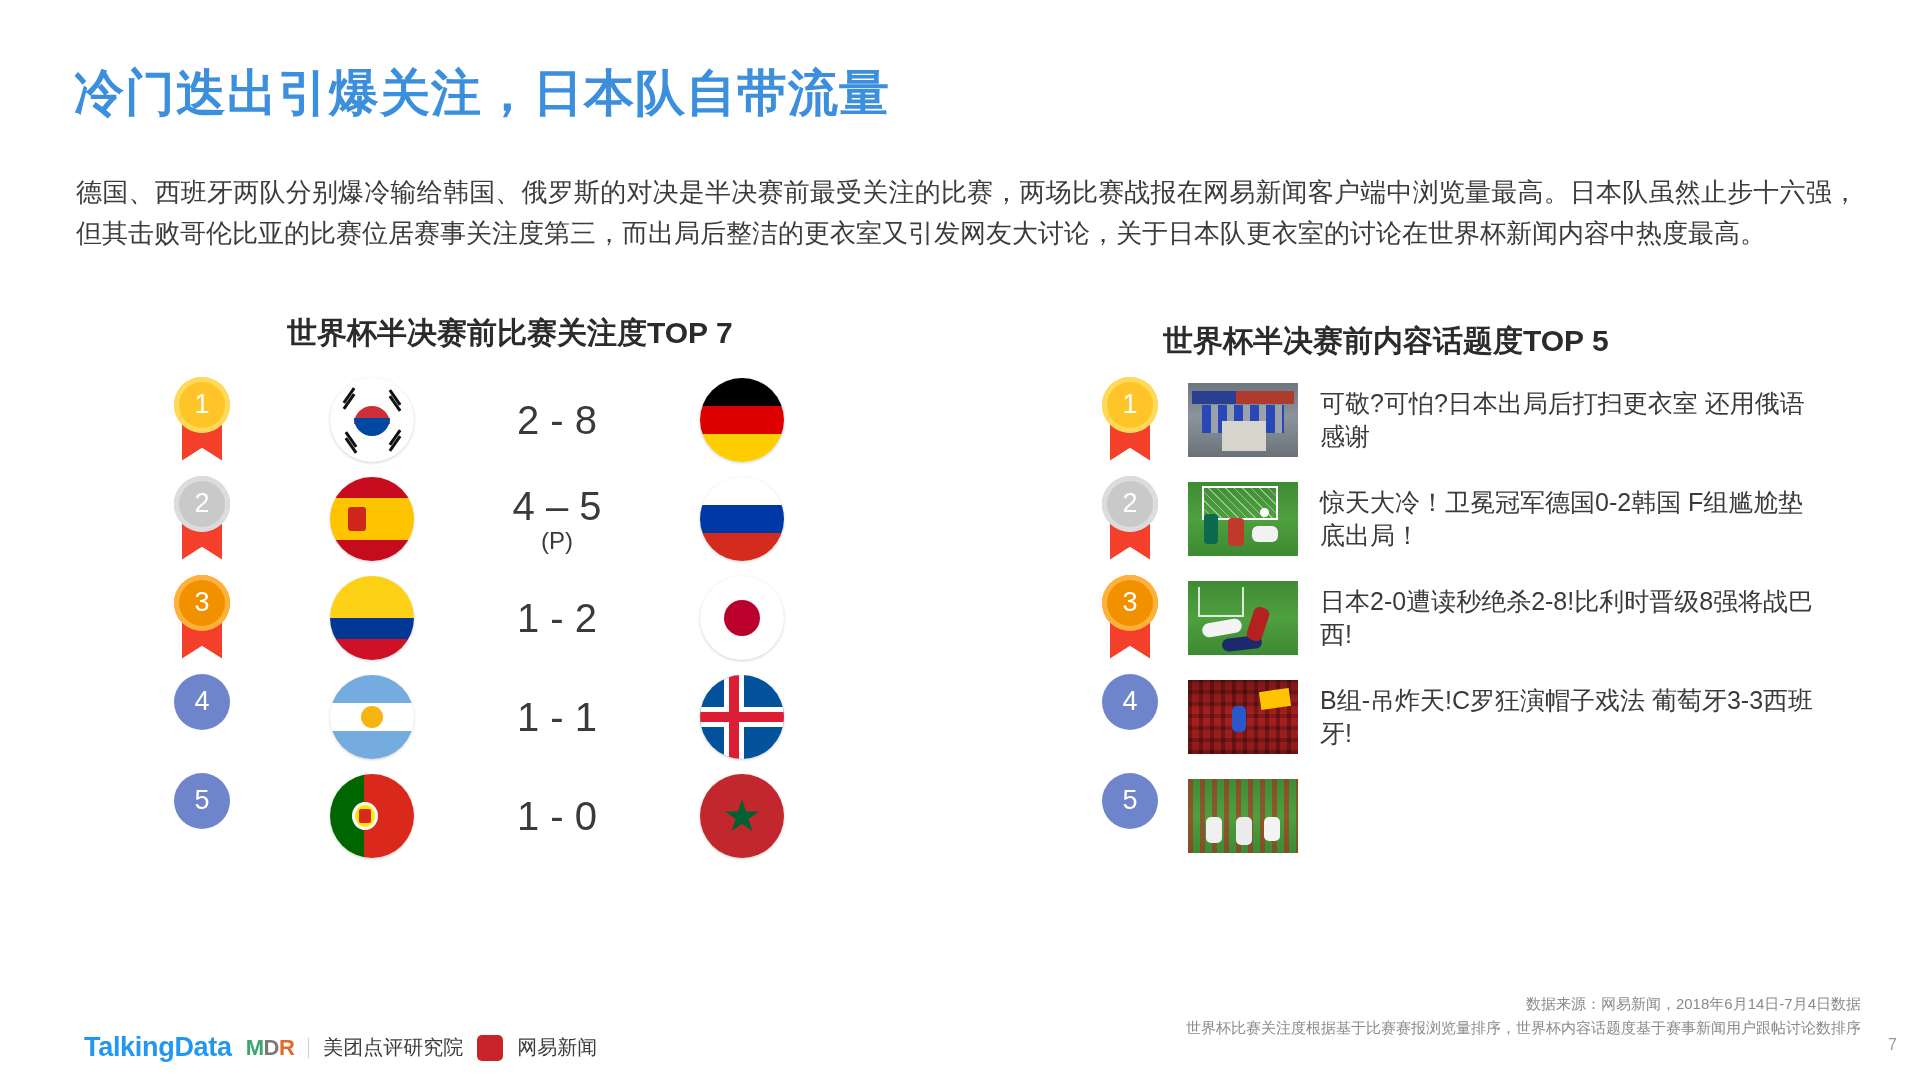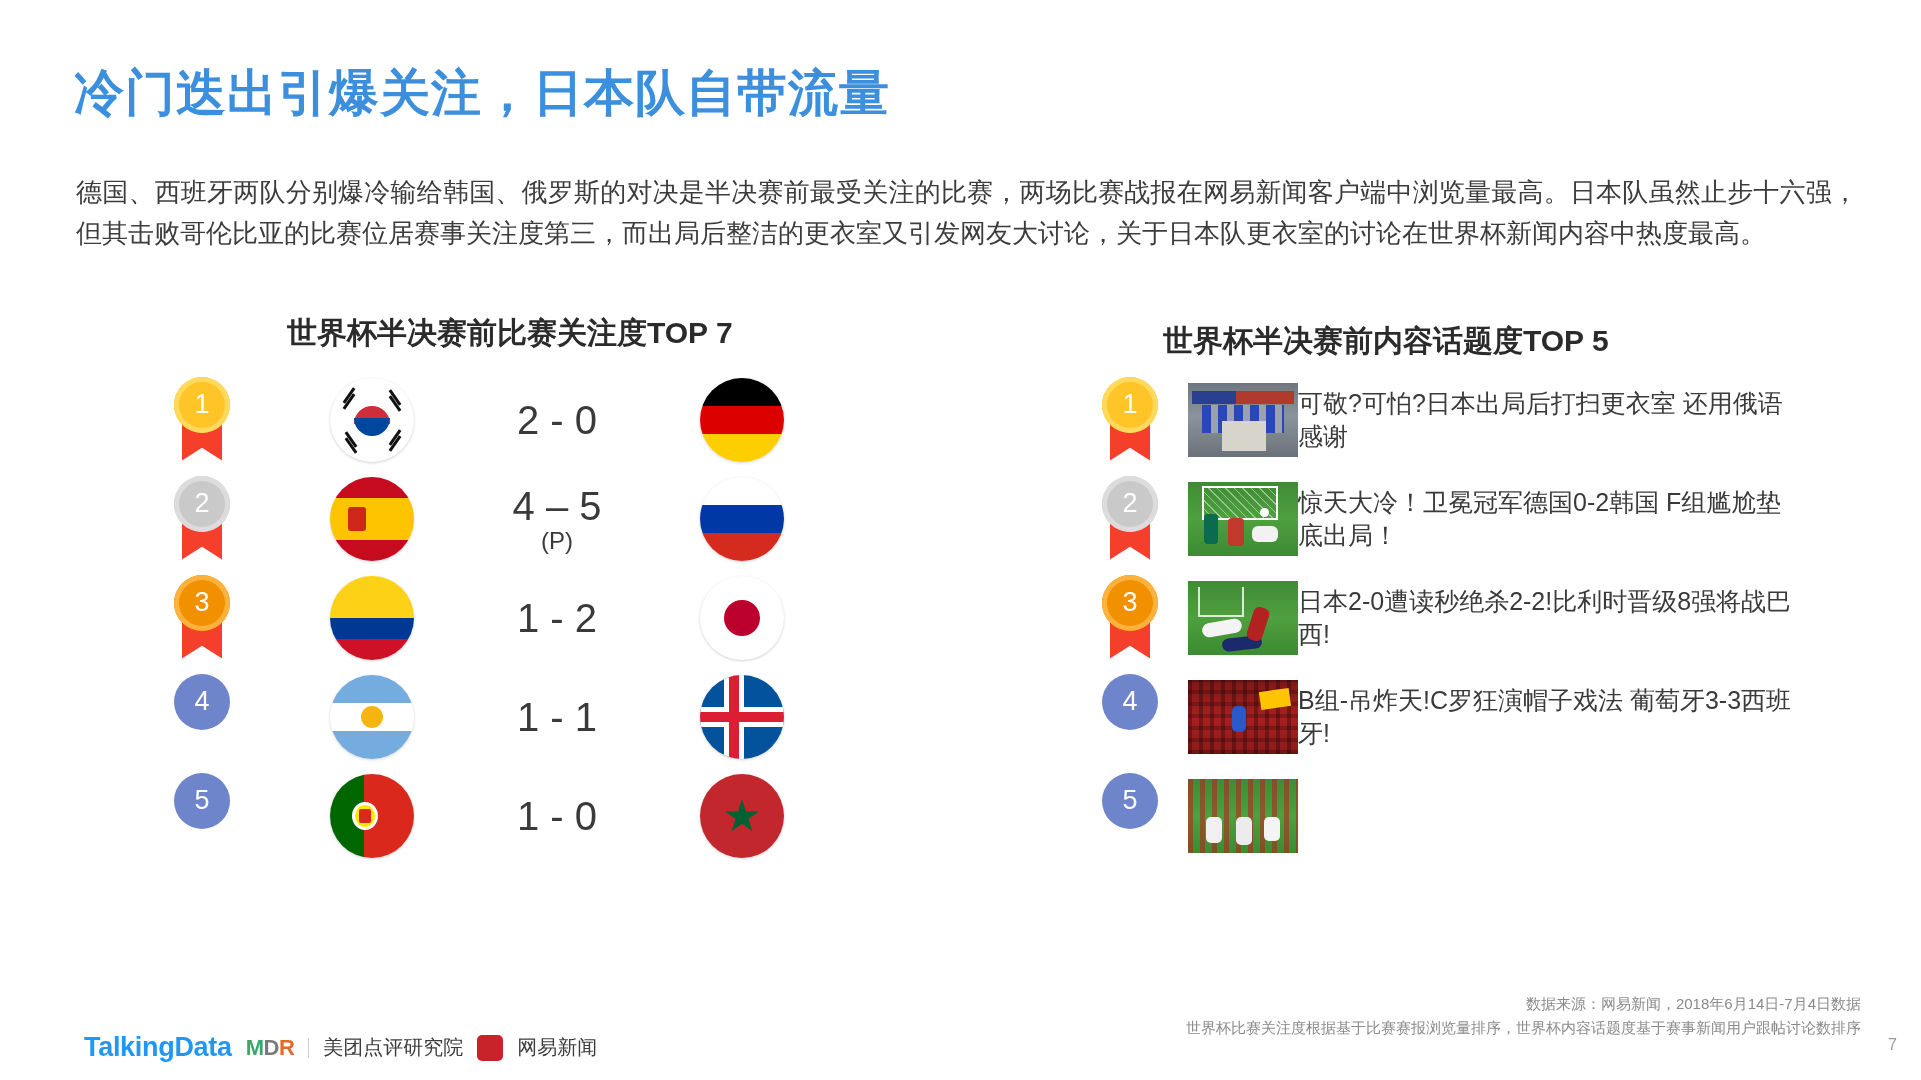--- a/index.html
+++ b/index.html
@@ -117,21 +117,21 @@
 
   
   .news-list { position: absolute; left: 1098px; top: 370px; width: 790px; }
   .news-row { display: flex; align-items: center; height: 99px; }
   .thumb {
     width: 110px; height: 74px; flex: 0 0 110px; margin-left: 26px;
     position: relative; overflow: hidden; background:#2a2a2a;
   }
   .thumb > * { position:absolute; }
   .news-text {
-    font-size: 25px; line-height: 33px; color: #3a3a3a;
+    margin-left: 22px; font-size: 25px; line-height: 33px; color: #3a3a3a;
     width: 500px;
   }
 
   
   .t1 { background: linear-gradient(180deg,#6d7780 0%, #8b949c 45%, #6a7179 100%); }
   .t1 .band { top:8px; left:4px; right:4px; height:13px; background:#2a3f8f; }
   .t1 .band2 { top:8px; left:48px; right:4px; height:13px; background:#b03a2e; }
   .t1 .seats { top:22px; left:14px; right:14px; height:28px;
     background: repeating-linear-gradient(90deg,#2a47b8 0 9px, #9aa3ac 9px 16px); }
   .t1 .table { bottom:6px; left:34px; width:44px; height:30px; background:#d7d4cc; }
@@ -208,21 +208,21 @@
         <div class="bar" style="top:16px;left:10px;transform:rotate(-55deg)"></div>
         <div class="bar" style="top:22px;left:10px;transform:rotate(-55deg)"></div>
         <div class="bar" style="top:60px;left:12px;transform:rotate(55deg)"></div>
         <div class="bar" style="top:66px;left:12px;transform:rotate(55deg)"></div>
         <div class="bar" style="top:18px;left:56px;transform:rotate(55deg)"></div>
         <div class="bar" style="top:24px;left:56px;transform:rotate(55deg)"></div>
         <div class="bar" style="top:58px;left:56px;transform:rotate(-55deg)"></div>
         <div class="bar" style="top:64px;left:56px;transform:rotate(-55deg)"></div>
       </div>
       <div class="score">
-        <span>2 - 0</span>
+        <span>2 - 8</span>
         <span class="pen"></span>
       </div>
       <div class="flag f-de">
         <div class="s1"></div>
           <div class="s2"></div>
           <div class="s3"></div>
       </div>
       <div class="spacer-b"></div>
     </div>
 
@@ -352,21 +352,21 @@
       <div class="medal">
         <div class="disc bronze">3</div>
         <div class="ribbon"></div>
       </div>
       <div class="thumb tgrass t3">
         <div class="line"></div>
           <div class="p1"></div>
           <div class="p2"></div>
           <div class="p3"></div>
       </div>
-      <div class="news-text">日本2-0遭读秒绝杀2-2!比利时晋级8强将战巴西!</div>
+      <div class="news-text">日本2-0遭读秒绝杀2-8!比利时晋级8强将战巴西!</div>
     </div>
 
     <div class="news-row">
       <div class="medal">
         <div class="disc plain">4</div>
       </div>
       <div class="thumb t4">
         <div class="crowd"></div>
           <div class="flag1"></div>
           <div class="blue"></div>

